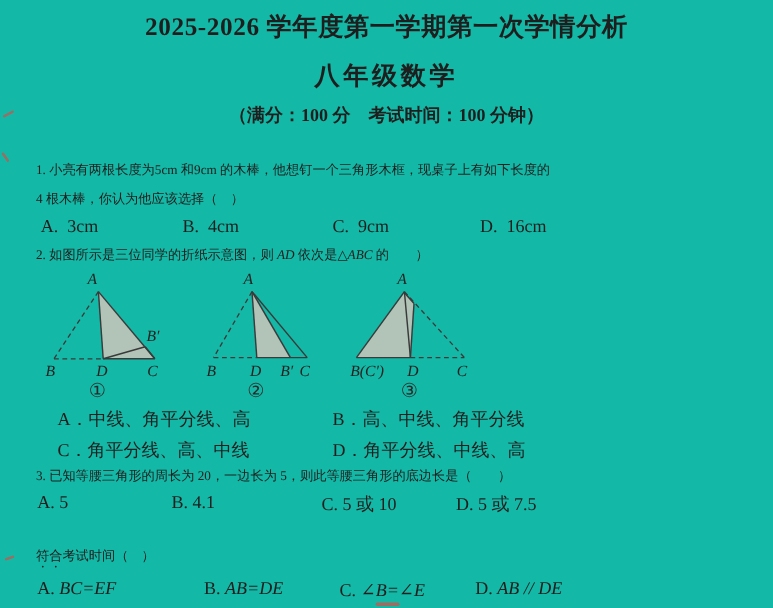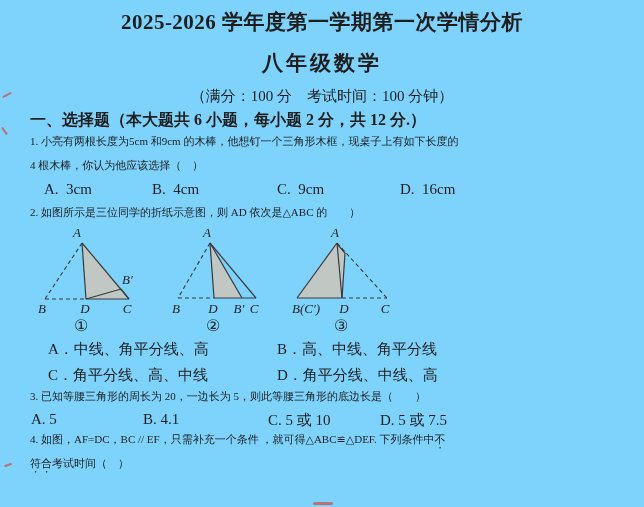--- a/index.html
+++ b/index.html
@@ -1,31 +1,31 @@
 <!DOCTYPE html>
 <html><head>
 <meta charset="utf-8">
 <style>
   html,body { margin:0; padding:0; background:#e8e8e8; }
   .page {
     position:relative; width:644px; height:507px; margin:0 auto;
-    background:#7dd3fc; overflow:hidden;
+    background:#14b8a6; overflow:hidden;
     font-family:"Liberation Serif","DejaVu Serif",serif;
     color:#1e1e1e;
   }
   .abs { position:absolute; white-space:nowrap; }
   .center { left:0; width:644px; text-align:center; }
   .t1 { top:8px;  font-size:21px; font-weight:700; letter-spacing:.5px; }
   .t2 { top:49px; font-size:21px; font-weight:700; letter-spacing:3px; }
-  .sub { top:87px; font-size:15px; font-weight:400; }
+  .sub { top:87px; font-size:15px; font-weight:700; }
   .sec { top:110px; left:30px; font-size:16px; font-weight:700; }
   .ln  { left:30px; font-size:11px; }
   .row { left:0; top:0; width:644px; height:22px; }
   .row > span { position:absolute; top:0; font-size:15px; white-space:nowrap; }
-  .m { }
+  .m { font-style:italic; }
   .emph {
     text-emphasis:filled dot; text-emphasis-position:under right;
     -webkit-text-emphasis:filled dot; -webkit-text-emphasis-position:under;
   }
   .fig { position:absolute; }
   .fig line, .fig polyline { stroke:#3a3a3a; stroke-width:1.2; fill:none; }
   .fig .dash { stroke-dasharray:4 3; stroke-width:1.1; }
   .fig polygon { fill:#ccc6ba; opacity:.85; stroke:none; }
   .fig text { font-size:13px; font-style:italic; fill:#222;
               font-family:"Liberation Serif","DejaVu Serif",serif; }
@@ -34,26 +34,25 @@
 </style>
 </head>
 <body>
 
 <div class="page">
 
   <div class="abs center t1">2025-2026 学年度第一学期第一次学情分析</div>
   <div class="abs center t2">八年级数学</div>
   <div class="abs center sub">（满分：100 分　考试时间：100 分钟）</div>
 
-  <div class="abs sec">一、选择题（本大题共 6 小题，每小题 2 分，共 12 分.）</div>
 
   <div class="abs ln" style="top:134px">1. 小亮有两根长度为5cm 和9cm 的木棒，他想钉一个三角形木框，现桌子上有如下长度的</div>
   <div class="abs ln" style="top:158px">4 根木棒，你认为他应该选择（　）</div>
   <div class="abs row" style="top:181px">
-    <span style="left:44px">A. 3cm</span>
+    <span style="left:34px">A. 3cm</span>
     <span style="left:152px">B. 4cm</span>
     <span style="left:277px">C. 9cm</span>
     <span style="left:400px">D. 16cm</span>
   </div>
 
   <div class="abs ln" style="top:205px"><span>2. 如图所示是三位同学的折纸示意图，则 </span><span class="m">AD</span><span> 依次是△</span><span class="m">ABC</span><span> 的　　）</span></div>
 
   <svg class="fig" style="left:25px; top:225px" width="120" height="96" viewBox="0 0 120 96">
     <polygon points="57,18 61,74 104,74"></polygon>
     <line class="dash" x1="57" y1="18" x2="20" y2="74"></line>
@@ -113,22 +112,27 @@
   </div>
 
   <div class="abs ln" style="top:389px">3. 已知等腰三角形的周长为 20，一边长为 5，则此等腰三角形的底边长是（　　）</div>
   <div class="abs row" style="top:411px">
     <span style="left:31px">A. 5</span>
     <span style="left:143px">B. 4.1</span>
     <span style="left:268px">C. 5 或 10</span>
     <span style="left:380px">D. 5 或 7.5</span>
   </div>
 
-  <div class="abs ln" style="top:432px"><span>4. 如图，</span><span class="m">AF=DC</span><span>，</span><span class="m">BC // EF</span><span>，只需补充一个条件 ，就可得△</span><span class="m">ABC</span><span>≌△</span><span class="m">DEF</span><span>. 下列条件中</span><span class="emph">不</span></div>
   <div class="abs ln" style="top:456px"><span class="emph">符合</span><span>考试时间（　）</span></div>
 
+  <div class="abs row" style="top:483px">
+    <span style="left:31px"><span>A.</span>&nbsp;<span class="m">BC=EF</span></span>
+    <span style="left:170px"><span>B.</span>&nbsp;<span class="m">AB=DE</span></span>
+    <span style="left:283px"><span>C.</span>&nbsp;<span class="m">∠B=∠E</span></span>
+    <span style="left:396px"><span>D.</span>&nbsp;<span class="m">AB // DE</span></span>
+  </div>
 
   <div class="redmark" style="left:2px; top:94px; width:10px; height:2px; transform:rotate(-28deg)"></div>
   <div class="redmark" style="left:0px; top:130px; width:9px; height:2px; transform:rotate(55deg)"></div>
   <div class="redmark" style="left:4px; top:464px; width:8px; height:2px; transform:rotate(-20deg)"></div>
   <div class="redmark" style="left:313px; top:502px; width:20px; height:3px"></div>
 
 </div>
 
 </body></html>

